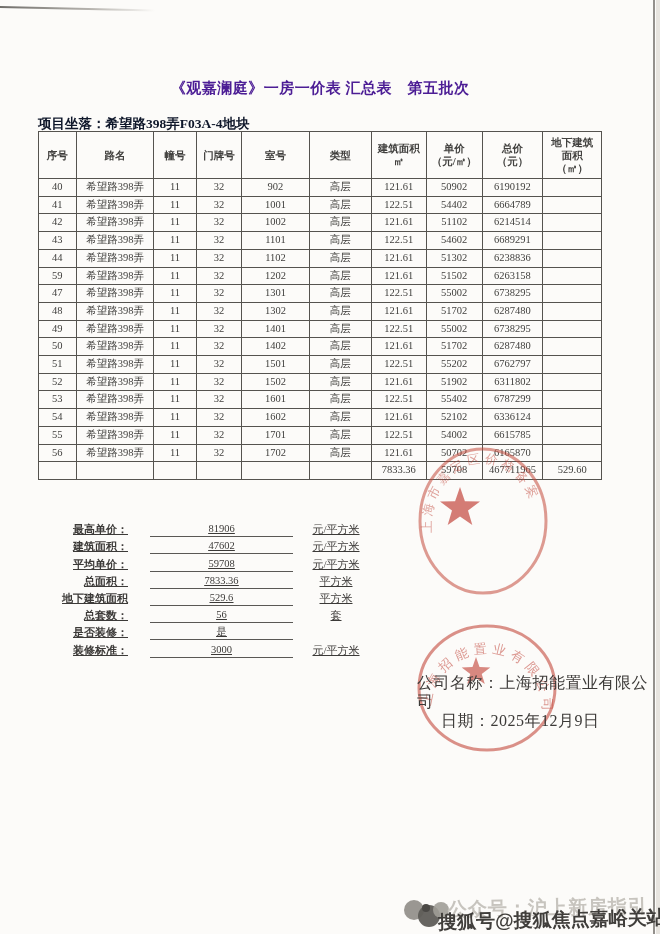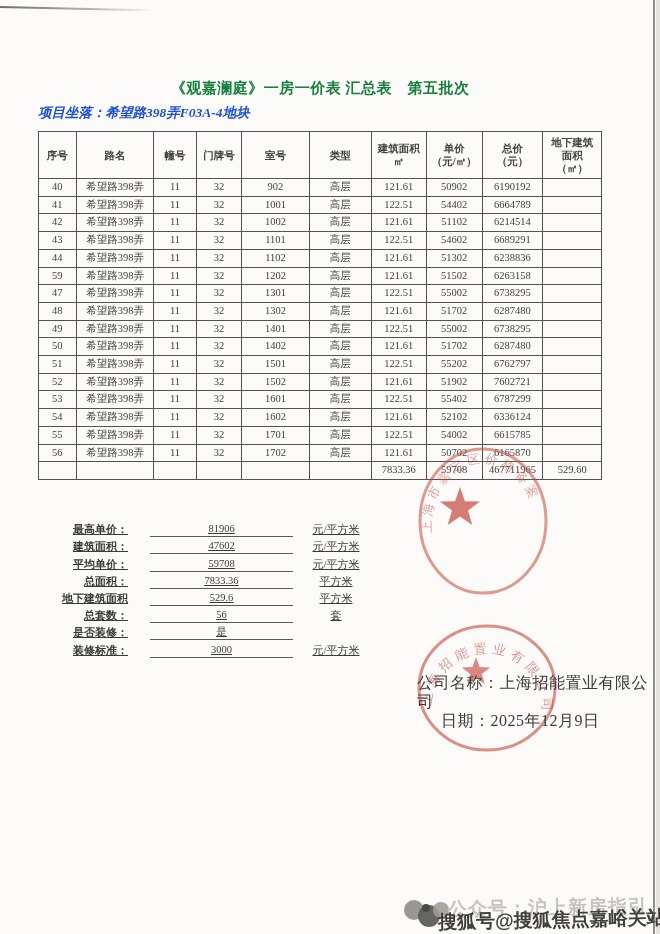--- a/index.html
+++ b/index.html
@@ -10,22 +10,22 @@
     color:#3a3a3a;
   }
   
   .scan-line-top { position:absolute; top:6px; left:0; width:155px; height:2px;
     background:linear-gradient(90deg,#6f6d69,#b9b6b1 60%, rgba(185,182,177,0));
     transform:rotate(1.3deg); transform-origin:0 0; }
   .edge-line { position:absolute; top:0; left:653px; width:2px; height:934px; background:#93908c; }
   .edge-band { position:absolute; top:0; left:656px; width:4px; height:934px; background:#e7e4df; }
 
   .doc-title { position:absolute; top:79px; left:38px; width:564px; text-align:center;
-    font-size:15px; font-weight:bold; letter-spacing:.5px; color:#15803d; }
-  .project-line { position:absolute; top:104px; left:38px; font-size:13.5px; font-weight:bold; color:#1d4ed8;font-style:italic; }
+    font-size:15px; font-weight:bold; letter-spacing:.5px; color:#4c1d95; }
+  .project-line { position:absolute; top:115px; left:38px; font-size:13.5px; font-weight:bold; color:#0f172a; }
 
   table.price { position:absolute; top:131px; left:38px; width:564px;
     border-collapse:collapse; table-layout:fixed; font-size:10.5px; color:#41403e; }
   table.price th, table.price td { border:1px solid #55534f; text-align:center; padding:0; overflow:hidden; }
   table.price thead th { height:46px; font-size:10.5px; font-weight:600; white-space:pre-line; line-height:13px; }
   table.price tbody td { height:16.7px; line-height:16.7px; }
 
   .summary { position:absolute; top:520px; left:46px; font-size:11px; color:#3c3a38; }
   .summary-row { display:flex; align-items:flex-end; height:17.2px;text-decoration:underline; }
   .s-label { width:82px; text-align:right; font-weight:600; }
@@ -230,21 +230,21 @@
         </tr>
         <tr>
           <td>52</td>
           <td>希望路398弄</td>
           <td>11</td>
           <td>32</td>
           <td>1502</td>
           <td>高层</td>
           <td>121.61</td>
           <td>51902</td>
-          <td>7602721</td>
+          <td>6311802</td>
           <td></td>
         </tr>
         <tr>
           <td>53</td>
           <td>希望路398弄</td>
           <td>11</td>
           <td>32</td>
           <td>1601</td>
           <td>高层</td>
           <td>122.51</td>

